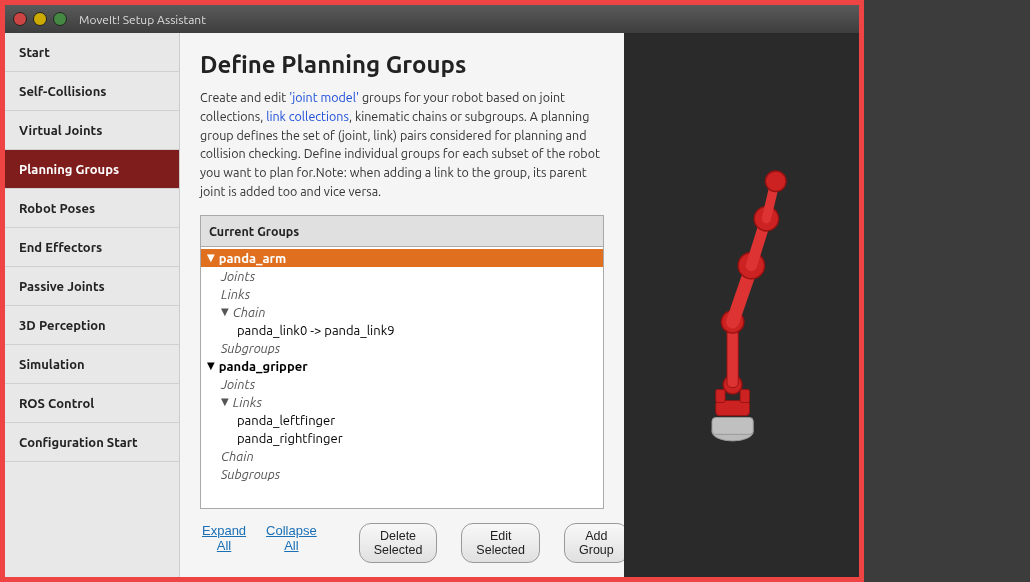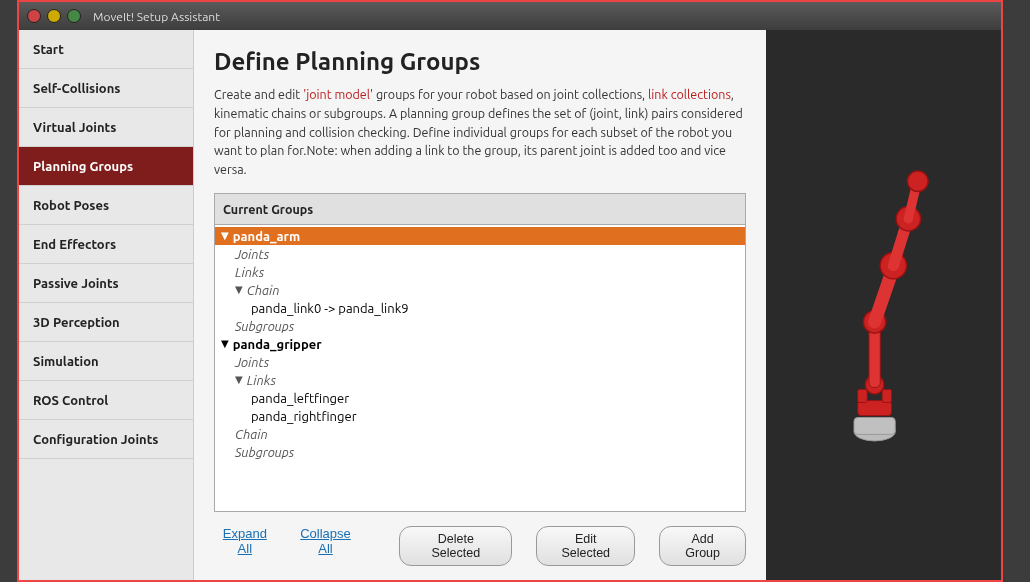--- a/index.html
+++ b/index.html
@@ -5,27 +5,26 @@
     * { box-sizing: border-box; margin: 0; padding: 0; }
     body {
       font-family: 'Ubuntu', 'DejaVu Sans', Arial, sans-serif;
       font-size: 13px;
       background: #3c3c3c;
       width: 1030px;
       height: 582px;
       overflow: hidden;
     }
     .window {
-      width: 986px;
+      width: 864px;
       height: 582px;
       display: flex;
       flex-direction: column;
       background: #f0f0f0;
-      border: 2px solid #ef4444;
-      margin-left: 17px;
+      border: 5px solid #ef4444;
     }
     .title-bar {
       background: linear-gradient(to bottom, #5a5a5a, #3d3d3d);
       height: 28px;
       display: flex;
       align-items: center;
       padding: 0 8px;
       gap: 6px;
       flex-shrink: 0;
     }
@@ -85,21 +84,21 @@
       color: #222;
       margin-bottom: 10px;
     }
     .description {
       font-size: 12.5px;
       color: #333;
       line-height: 1.5;
       margin-bottom: 14px;
     }
     .description a {
-      color: #b91c1c;
+      color: #1d4ed8;
       text-decoration: none;
     }
     .tree-panel {
       background: white;
       border: 1px solid #aaa;
       flex: 1;
       overflow-y: auto;
       overflow-x: hidden;
       margin-bottom: 10px;
     }
@@ -195,21 +194,21 @@
       <div class="sidebar-item">Start</div>
       <div class="sidebar-item">Self-Collisions</div>
       <div class="sidebar-item">Virtual Joints</div>
       <div class="sidebar-item active">Planning Groups</div>
       <div class="sidebar-item">Robot Poses</div>
       <div class="sidebar-item">End Effectors</div>
       <div class="sidebar-item">Passive Joints</div>
       <div class="sidebar-item">3D Perception</div>
       <div class="sidebar-item">Simulation</div>
       <div class="sidebar-item">ROS Control</div>
-      <div class="sidebar-item">Configuration Joints</div>
+      <div class="sidebar-item">Configuration Start</div>
     </div>
     <div class="main-panel">
       <div class="page-title">Define Planning Groups</div>
       <div class="description">
         Create and edit <a>'joint model'</a> groups for your robot based on joint collections, <a>link collections</a>, kinematic chains or subgroups. A planning group defines the set of (joint, link) pairs considered for planning and collision checking. Define individual groups for each subset of the robot you want to plan for.Note: when adding a link to the group, its parent joint is added too and vice versa.
       </div>
       <div class="tree-panel">
         <div class="tree-panel-header">Current Groups</div>
         <div class="tree-content">
 

